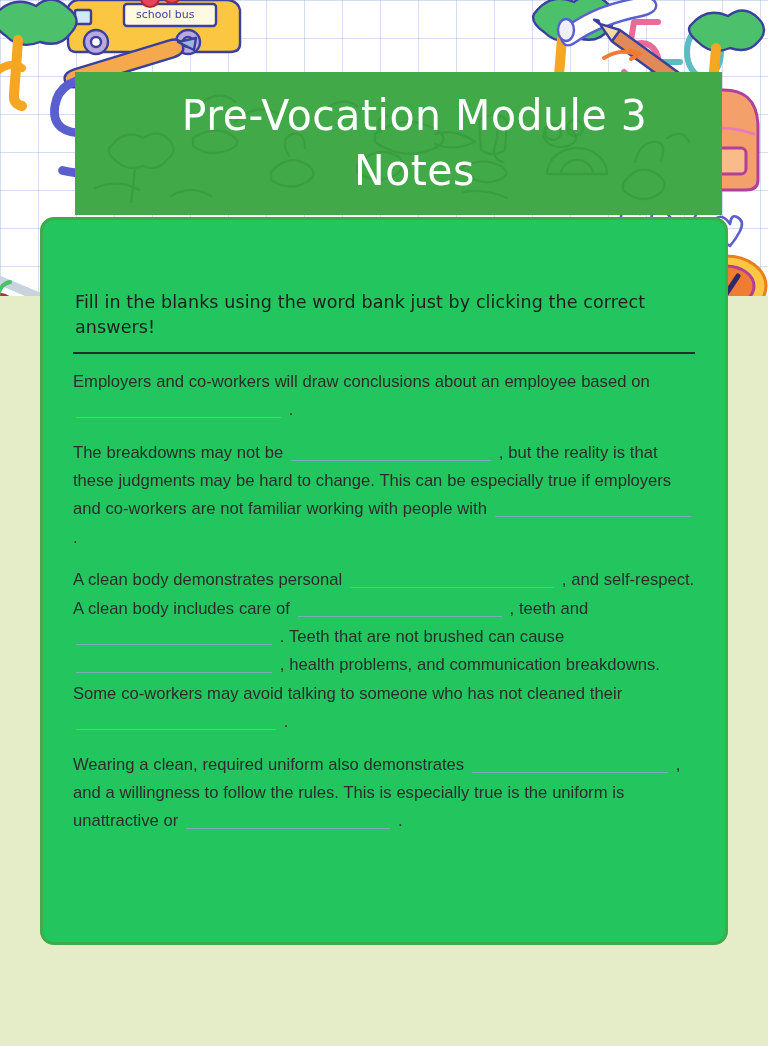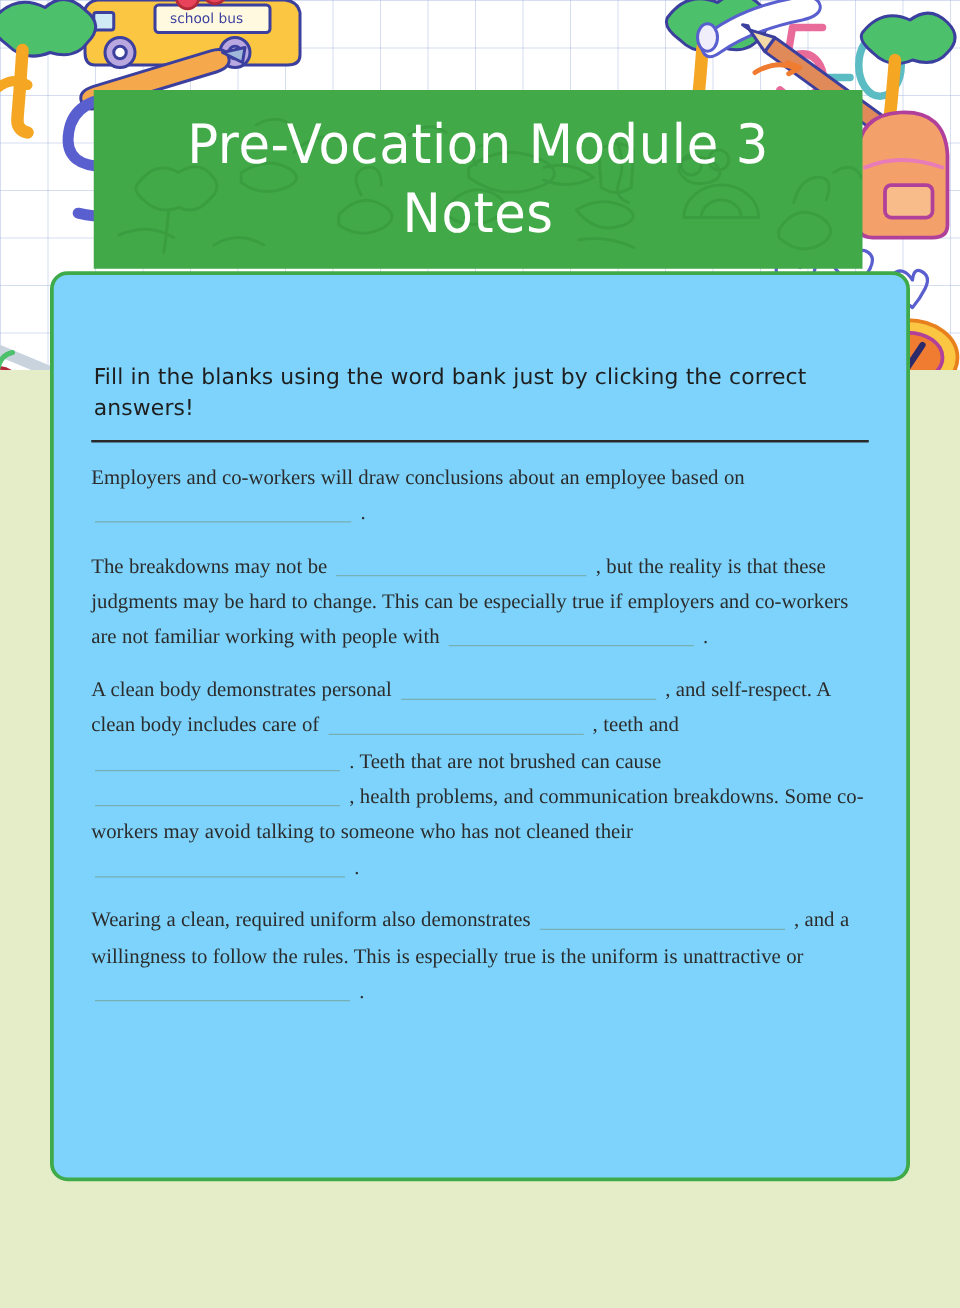--- a/index.html
+++ b/index.html
@@ -39,20 +39,21 @@
     position: absolute;
     left: 75px;
     top: 72px;
     width: 615px;
     height: 143px;
     background: #42a948;
     overflow: hidden;
     display: flex;
     align-items: center;
     justify-content: center;
+    padding-left: 32px;
   }
   #title-banner .banner-doodles {
     position: absolute;
     left: 0; top: 0;
     opacity: .22;
   }
   #banner-title {
     position: relative;
     z-index: 2;
     color: #ffffff;
@@ -67,21 +68,21 @@
   }
 
   
   #content-card {
     position: absolute;
     left: 40px;
     top: 217px;
     width: 688px;
     height: 728px;
     box-sizing: border-box;
-    background: #7dd3fc;
+    background: #22c55e;
     border: 3px solid #3faa4a;
     border-radius: 14px;
     padding: 70px 30px 0 30px;
     overflow: hidden;
   }
 
   #instruction {
     font-family: "DejaVu Sans", sans-serif;
     font-size: 17.5px;
     line-height: 1.42;
@@ -91,21 +92,21 @@
     padding-left: 2px;
   }
 
   #divider {
     height: 0;
     border-top: 2px solid #2a2a2a;
     margin: 10px 0 14px 0;
   }
 
   .para {
-    font-family: Liberation Serif, serif;
+    font-family: Liberation Sans, sans-serif;
     font-stretch: condensed;
     font-size: 16.6px;
     line-height: 28.4px;
     color: #2c2c2c;
     margin: 0 0 14px 0;
     text-align: left;
     word-spacing: .2px;
   }
   .para:last-child { margin-bottom: 14px; }
 

